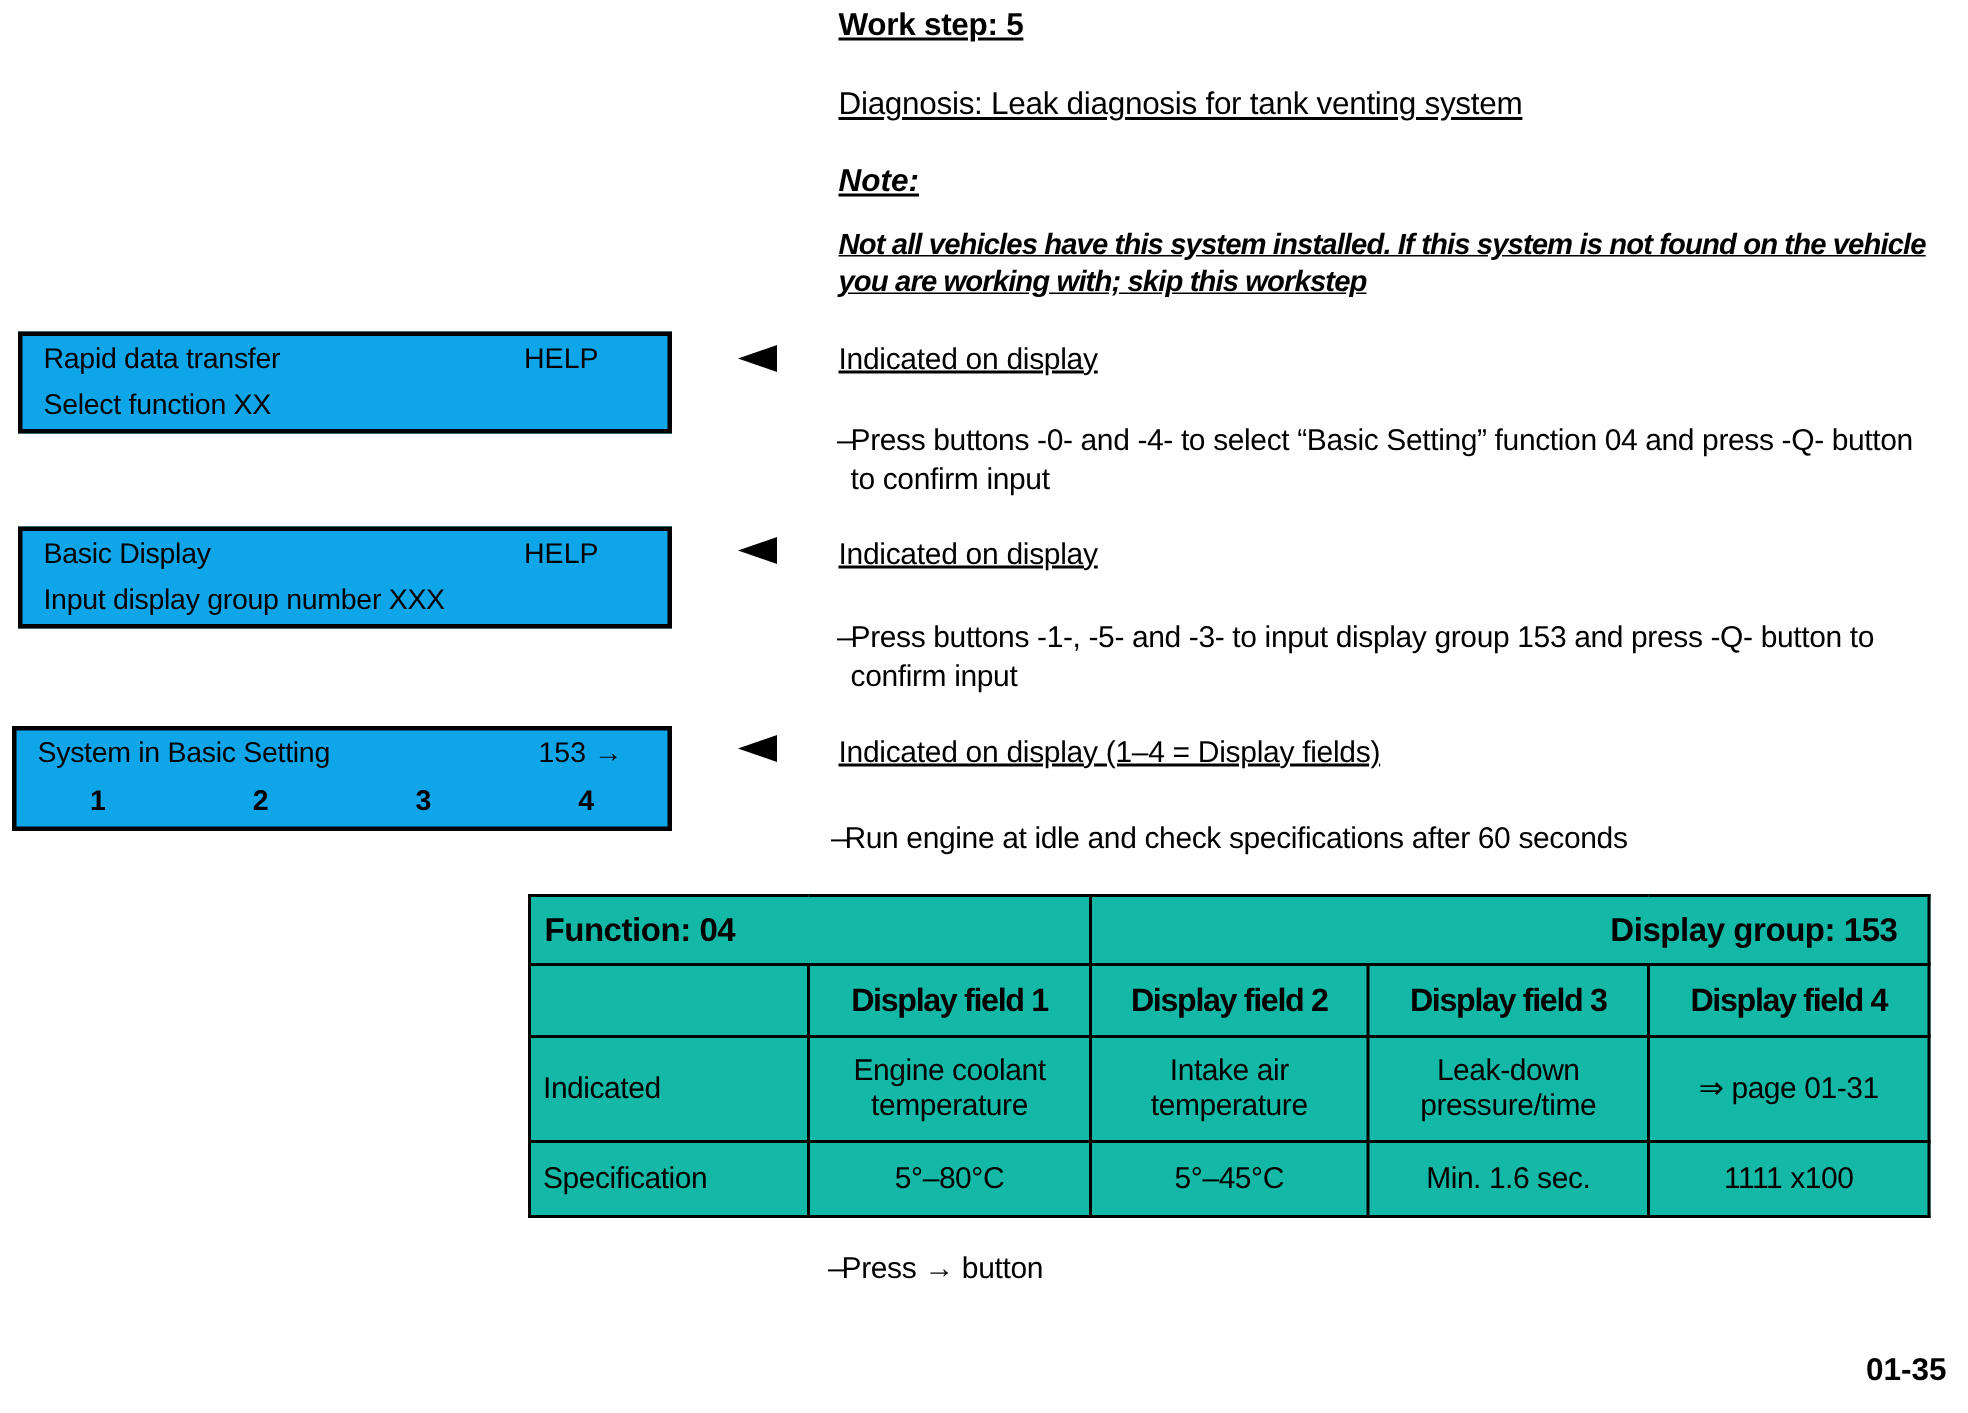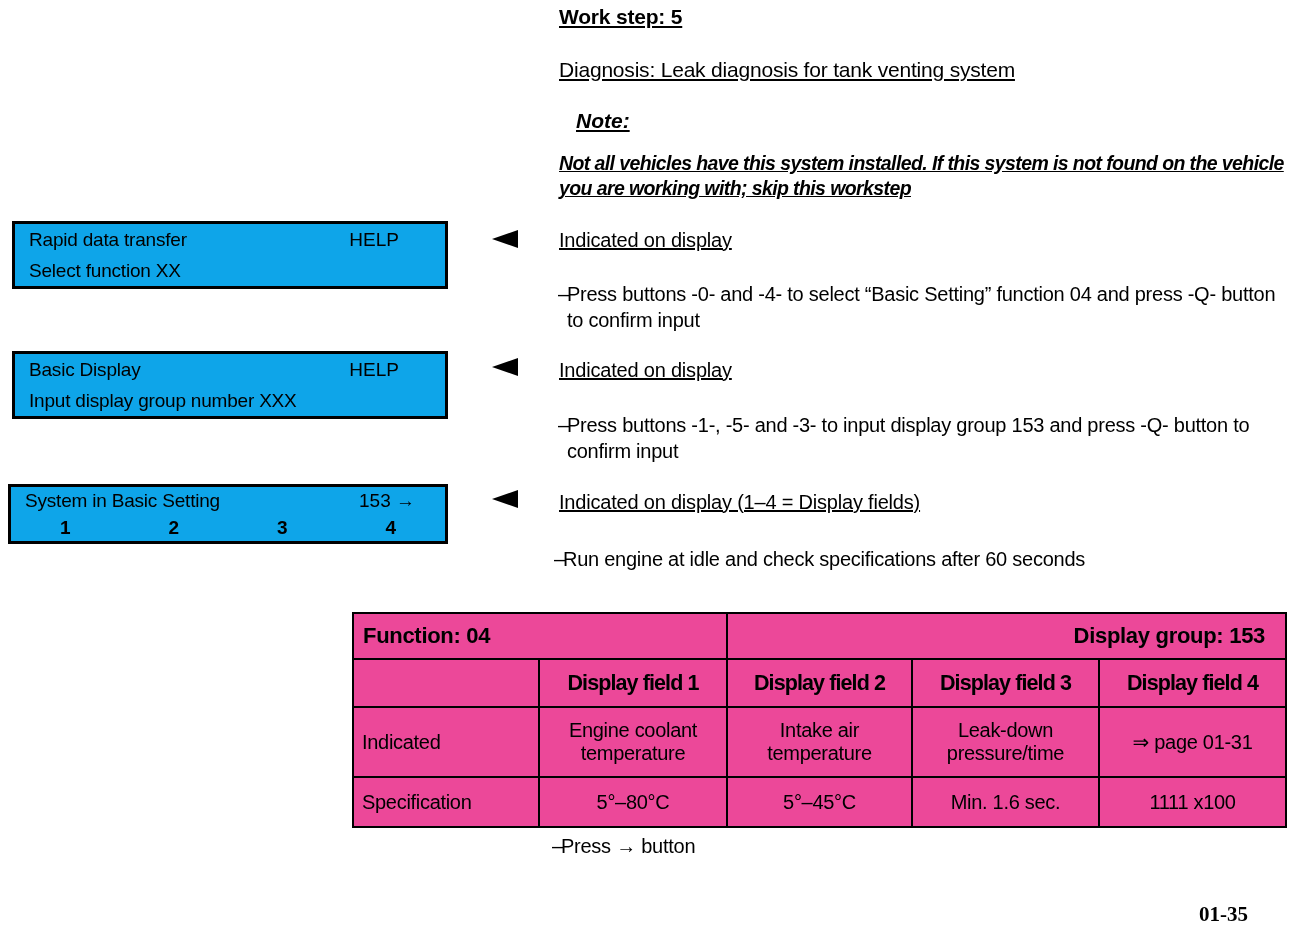--- a/index.html
+++ b/index.html
@@ -35,21 +35,20 @@
   }
   .diag-line {
     font-size: 21px;
     font-weight: normal;
     letter-spacing: -0.2px;
   }
   .note-head {
     font-size: 21px;
     font-weight: bold;
     font-style: italic;
-    margin-left: 17px;
   }
   .note-body {
     font-size: 19.5px;
     font-style: italic;
     font-weight: bold;
     letter-spacing: -0.6px;
     line-height: 1.30;
     white-space: normal;
     width: 760px;
   }
@@ -131,22 +130,21 @@
     border-top: 9px solid transparent;
     border-bottom: 9px solid transparent;
     border-right: 26px solid #000000;
   }
 
   
   .spec-table {
     position: absolute;
     border-collapse: collapse;
     table-layout: fixed;
-    background: #ec4899;
-    margin-top: 16px;
+    background: #14b8a6;
   }
   .spec-table td {
     border: 2px solid #000000;
     padding: 0;
     vertical-align: middle;
     text-align: center;
     font-size: 20px;
     letter-spacing: -0.3px;
     line-height: 1.15;
   }
@@ -226,21 +224,21 @@
   </div>
   <div class="tri-left" style="left:492px; top:358px;"></div>
 
   <div class="txt ind-line" style="left:559px; top:360px;">Indicated on display</div>
 
   <div class="bullet" style="left:558px; top:412px; width:700px;">
     <span class="dash">–</span>
     <span class="btext">Press buttons -1-, -5- and -3- to input display group 153 and press -Q- button to confirm input</span>
   </div>
 
-  <div class="display-box" style="left:8px; top:484px; width:440px; height:60px;">
+  <div class="display-box" style="left:8px; top:484px; width:440px; height:70px;">
     <div class="db-row">
       <span class="db-left">System in Basic Setting</span>
       <span class="db-right wide">153  →</span>
     </div>
     <div class="db-row">
       <div class="db-fields">
         <span>1</span>
         <span>2</span>
         <span>3</span>
         <span>4</span>
@@ -291,15 +289,15 @@
         <td>1111 x100</td>
       </tr>
     </tbody>
   </table>
 
   <div class="bullet nowrap" style="left:552px; top:833px; width:420px;">
     <span class="dash">–</span>
     <span class="btext">Press → button</span>
   </div>
 
-  <div class="footer-page" style="left:1199px; top:902px;font-family:Liberation Serif, serif;">01-35</div>
+  <div class="footer-page" style="left:1244px; top:902px;">01-35</div>
 
 </div>
 
 </body></html>

